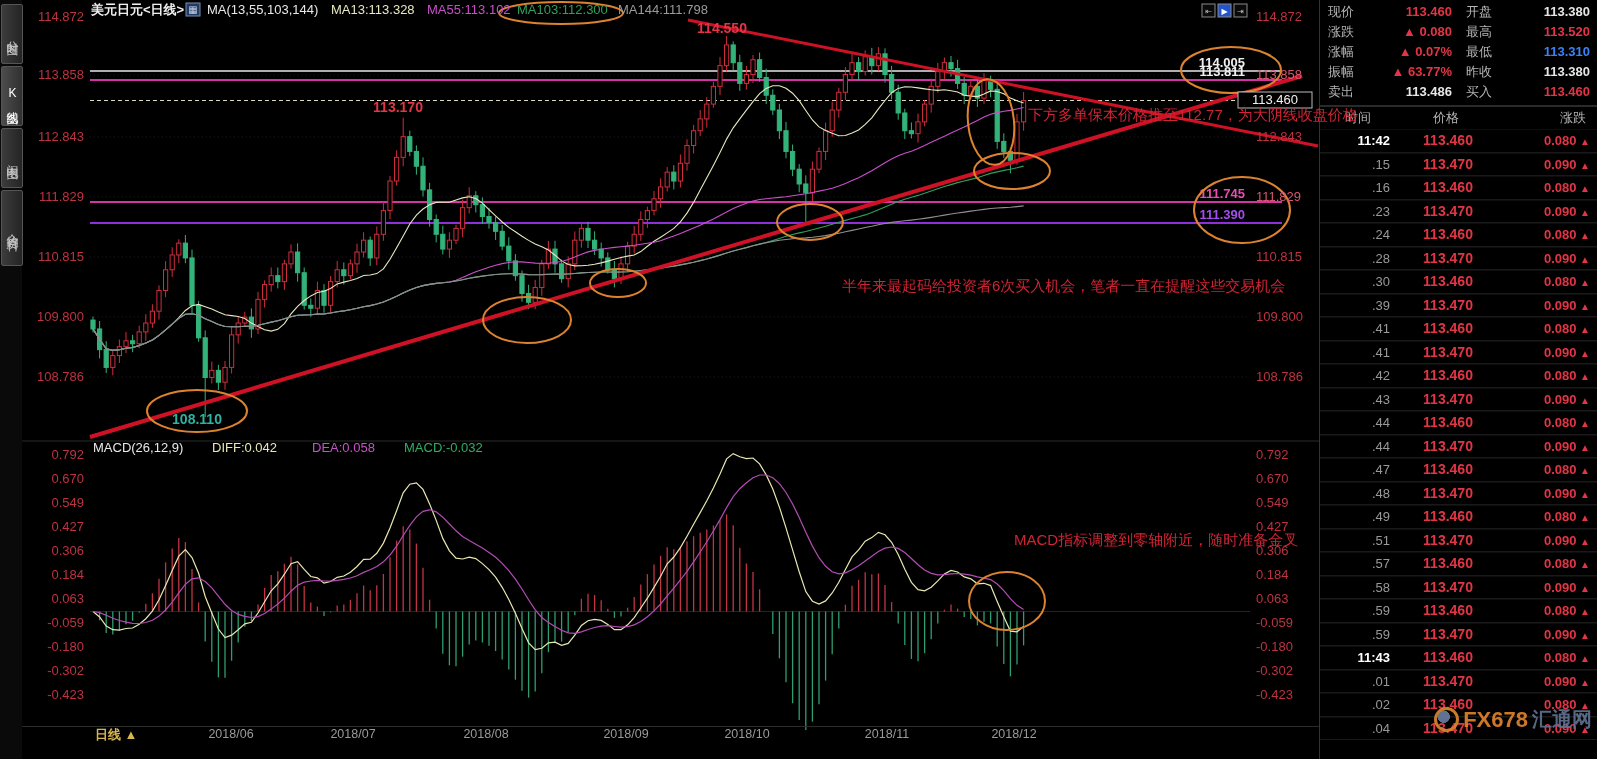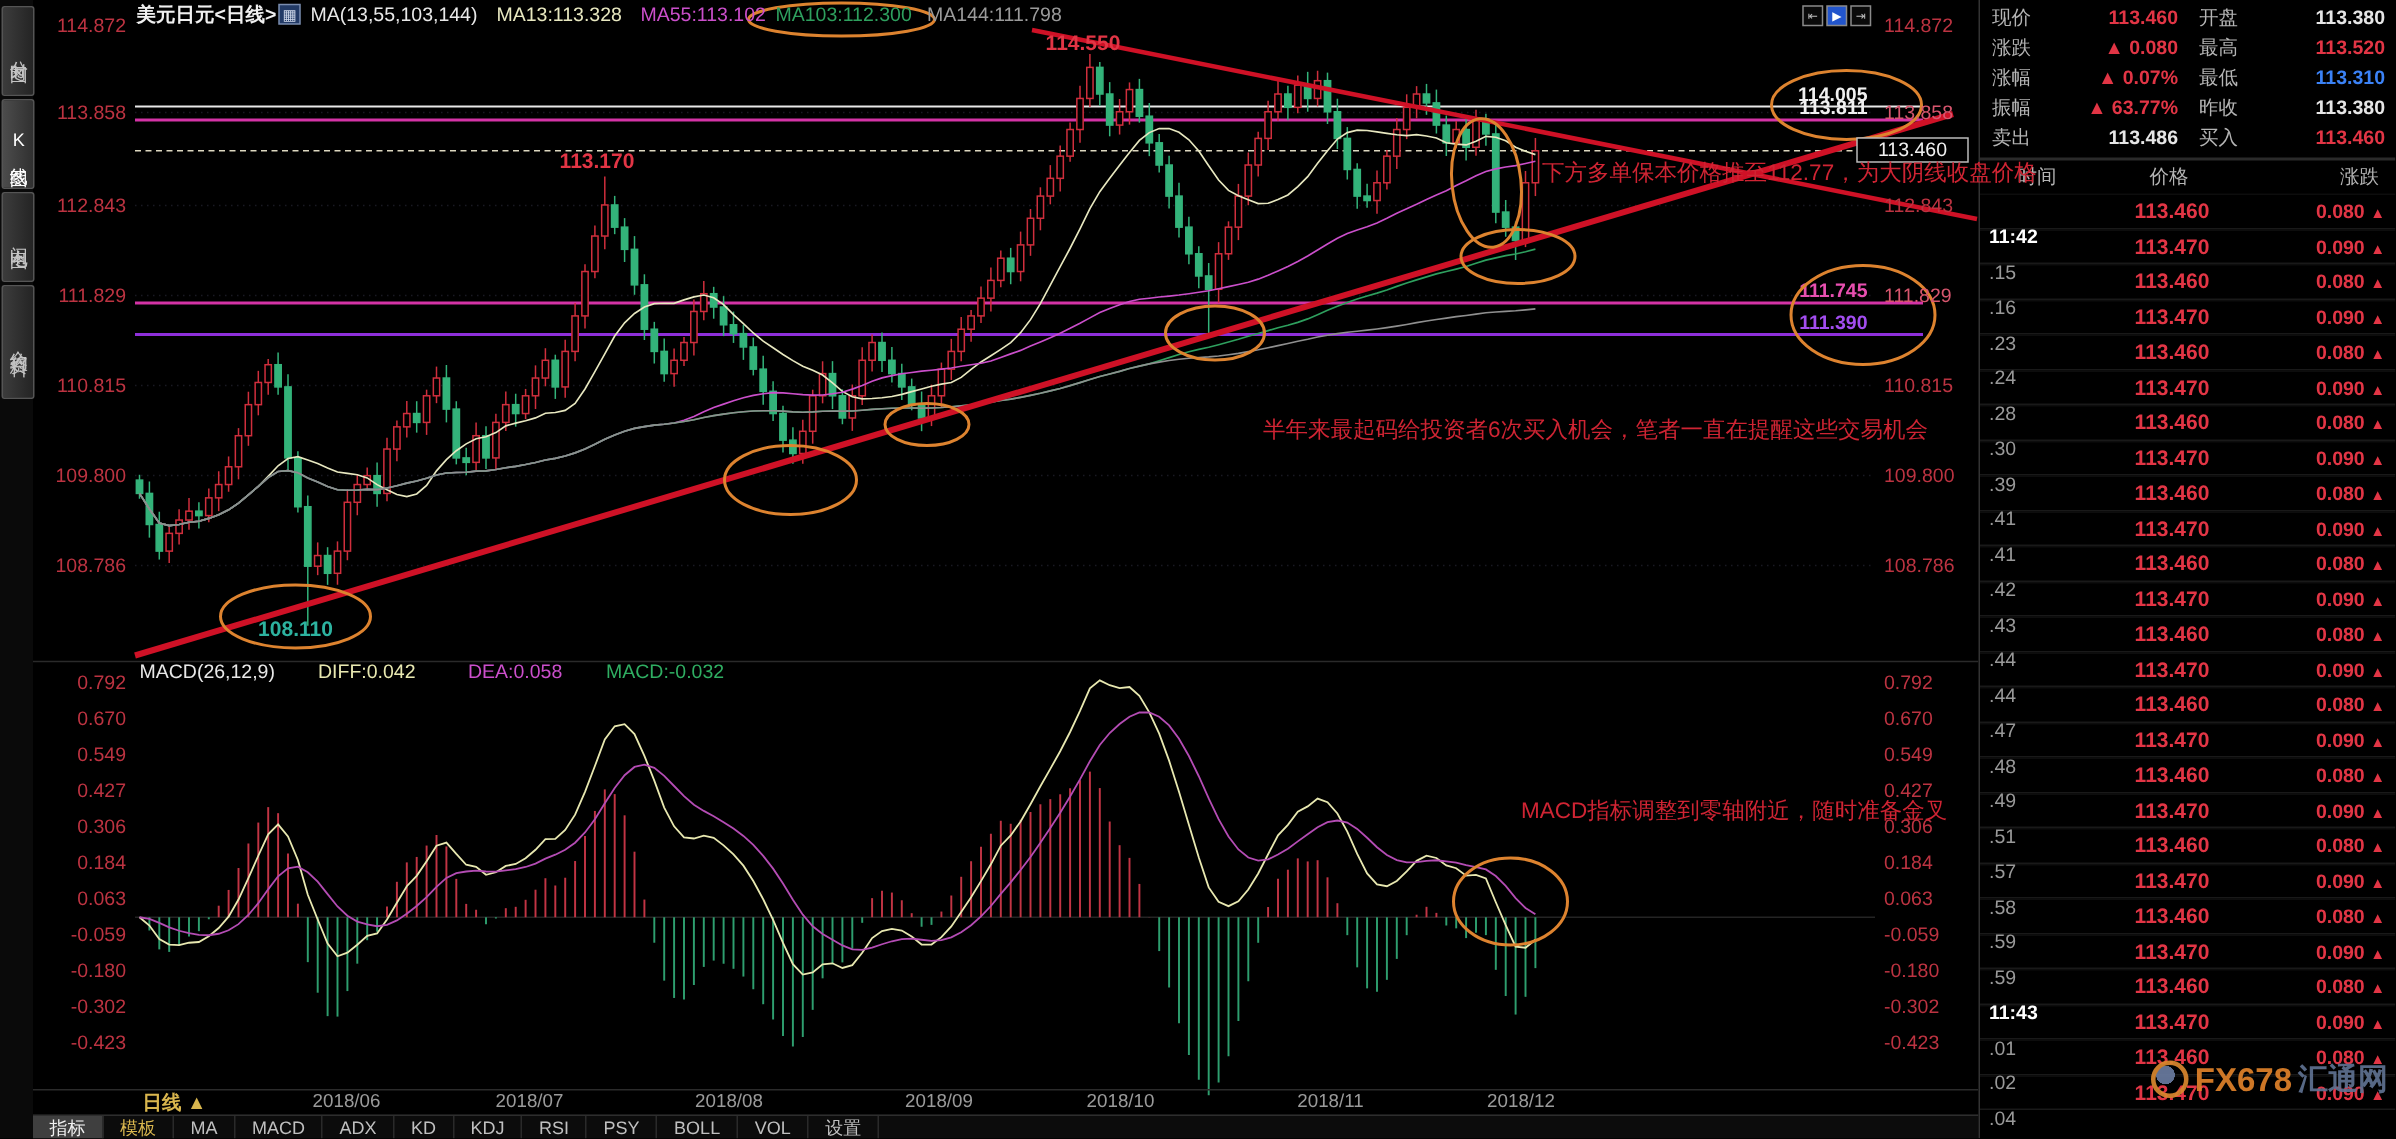--- a/index.html
+++ b/index.html
@@ -34,21 +34,21 @@
   .st-v{flex:1;text-align:right;font-weight:bold;}
   .st-v.r{color:#e23545;} .st-v.w{color:#e6e6e6;} .st-v.g{color:#3b82f6;}
   .stat-row .st-l:nth-child(3){margin-left:14px;}
   #stats{border-bottom:2px solid #2a2a2a;padding-bottom:3px;padding-top:2px;}
   .ts-head{display:flex;height:22px;line-height:22px;color:#b4b4b4;font-size:13px;padding:0 6px;}
   .c-time{width:64px;text-align:center;}
   .c-price{flex:1;text-align:center;}
   .c-chg{width:84px;text-align:right;padding-right:6px;}
   .ts-row{display:flex;height:21.5px;line-height:21.5px;padding:0 6px;font-size:13px;
     border-bottom:1px solid #191919;border-top:1px solid #0d0d0d;}
-  .ts-row .t{width:64px;text-align:left;color:#999;margin-top:17px;}
+  .ts-row .t{width:64px;text-align:right;color:#999;}
   .ts-row .t.min{color:#fff;font-weight:bold;}
   .ts-row .p{flex:1;text-align:center;color:#e23545;font-weight:bold;font-size:14px;}
   .ts-row .c{width:84px;text-align:right;color:#e23545;font-weight:bold;padding-right:2px;}
   .ts-row .c .arr{font-size:10px;}
   .watermark{position:absolute;right:6px;bottom:26px;display:flex;align-items:center;opacity:.92;z-index:7;}
   .globe{width:19px;height:19px;border-radius:50%;border:3px solid #d9872e;display:inline-block;
     margin-right:4px;background:radial-gradient(circle at 35% 35%,#6a7ba0 0 35%,transparent 36%);}
   .wm-fx{color:#e0822a;font-weight:bold;font-size:22px;margin-right:4px;}
   .wm-site{color:#5f7191;font-weight:bold;font-size:20px;}
 </style>
@@ -621,34 +621,20 @@
       <div class="sb-tab" style="top: 4px; height: 58px;">分时图</div>
       <div class="sb-tab active" style="top: 66px; height: 58px;">K线图</div>
       <div class="sb-tab" style="top: 128px; height: 58px;">闪电图</div>
       <div class="sb-tab" style="top: 190px; height: 74px;">合约资料</div>
     </div>
   <div id="annotations">
       <div class="anno" style="left: 1028px; top: 106px;">下方多单保本价格推至112.77，为大阴线收盘价格</div>
       <div class="anno" style="left: 842px; top: 277px;">半年来最起码给投资者6次买入机会，笔者一直在提醒这些交易机会</div>
       <div class="anno" style="left: 1014px; top: 531px;">MACD指标调整到零轴附近，随时准备金叉</div>
     </div>
-  <div class="toolbar" id="toolbar">
-      <div class="tb-item active">指标</div>
-      <div class="tb-item gold">模板</div>
-      <div class="tb-item">MA</div>
-      <div class="tb-item">MACD</div>
-      <div class="tb-item">ADX</div>
-      <div class="tb-item">KD</div>
-      <div class="tb-item">KDJ</div>
-      <div class="tb-item">RSI</div>
-      <div class="tb-item">PSY</div>
-      <div class="tb-item">BOLL</div>
-      <div class="tb-item">VOL</div>
-      <div class="tb-item">设置</div>
-    </div>
 
   <div class="rpanel">
     <div id="stats">
         <div class="stat-row">
           <span class="st-l">现价</span>
           <span class="st-v r">113.460</span>
           <span class="st-l">开盘</span>
           <span class="st-v w">113.380</span>
         </div>
         <div class="stat-row">

